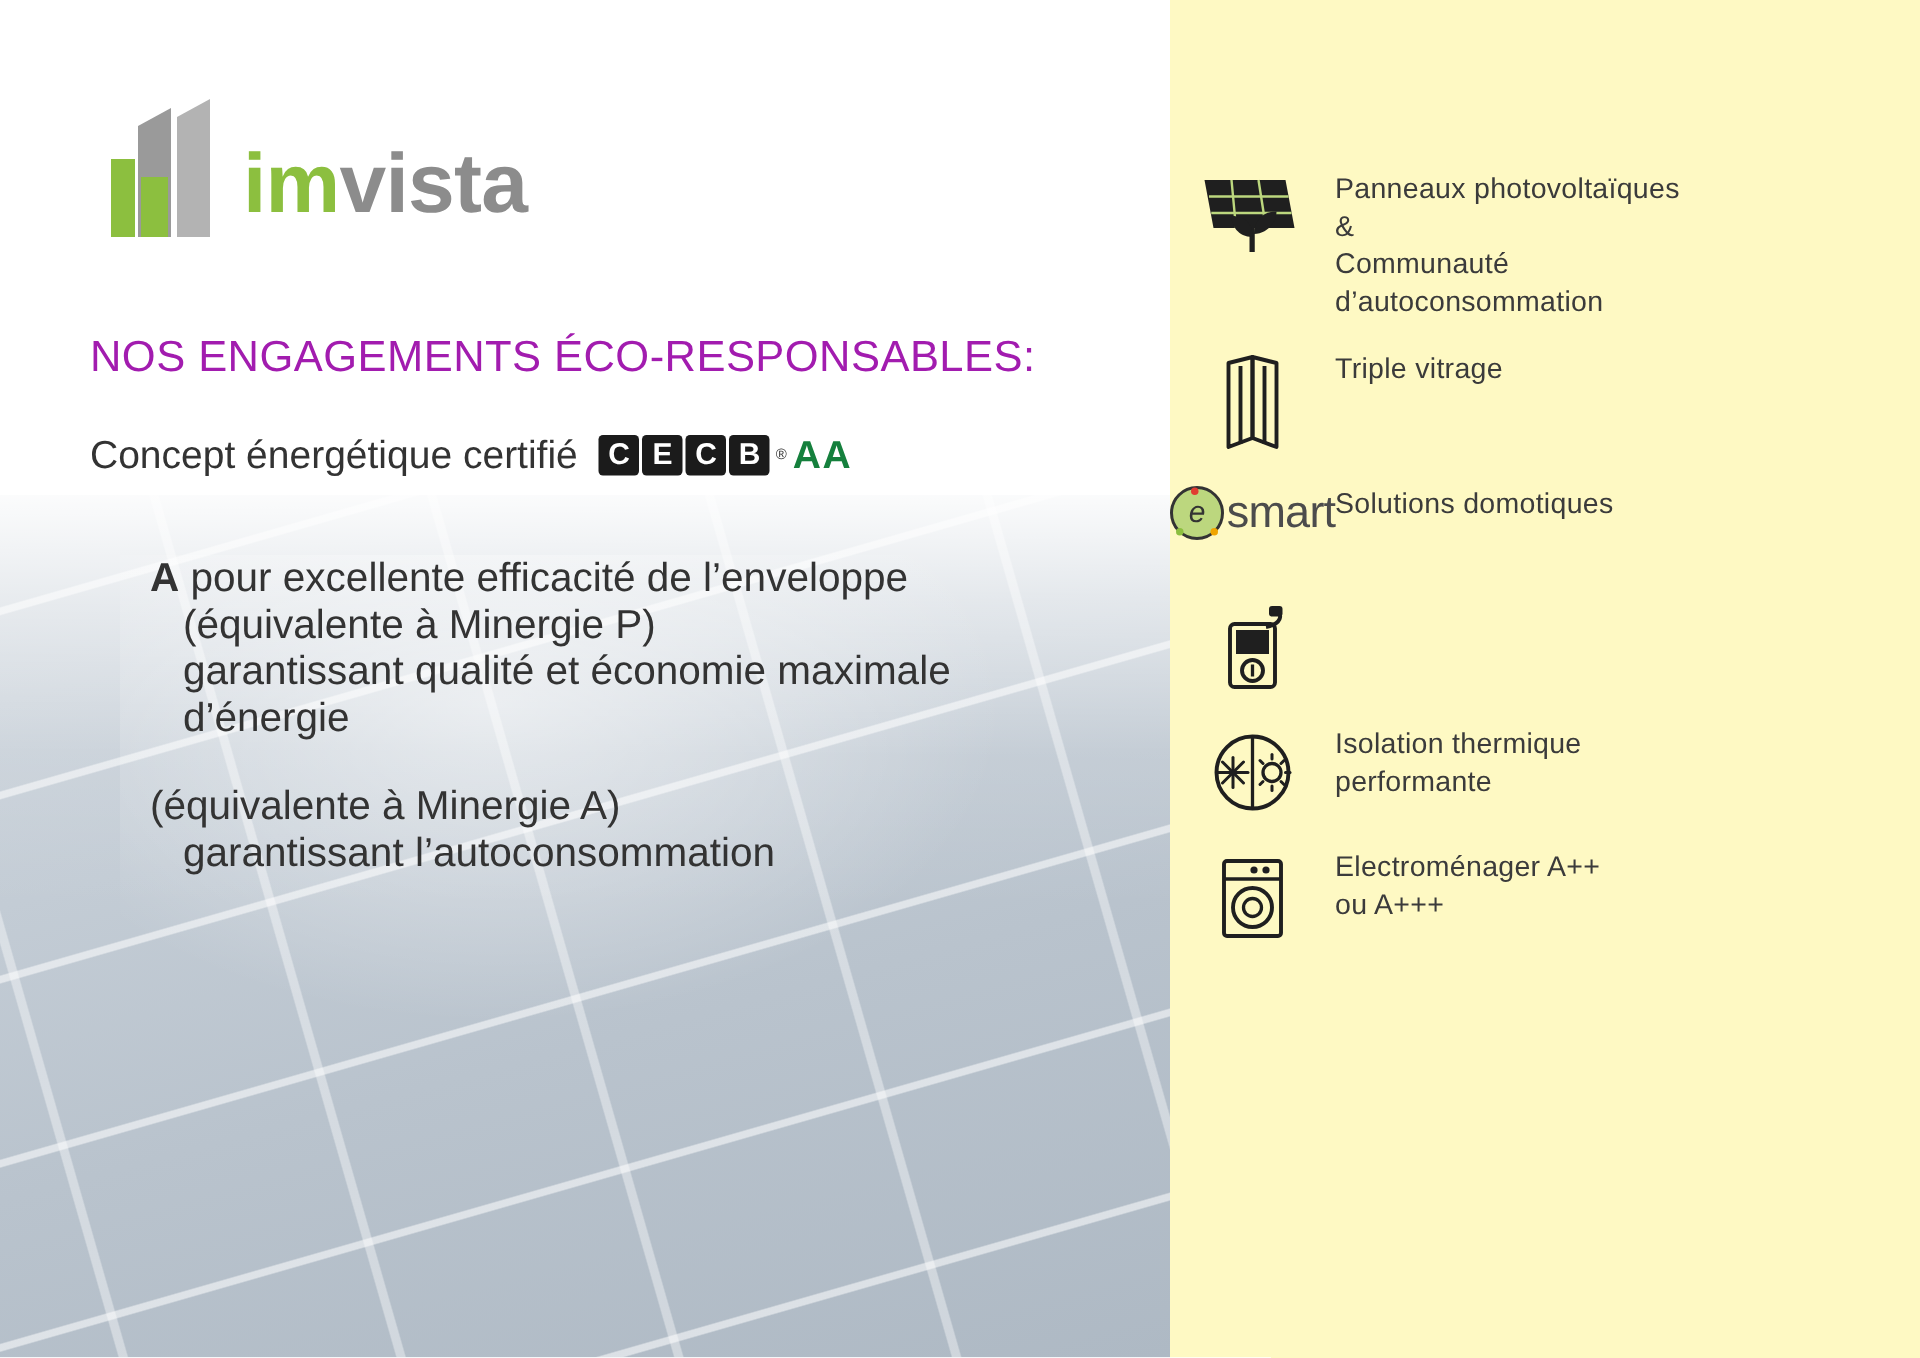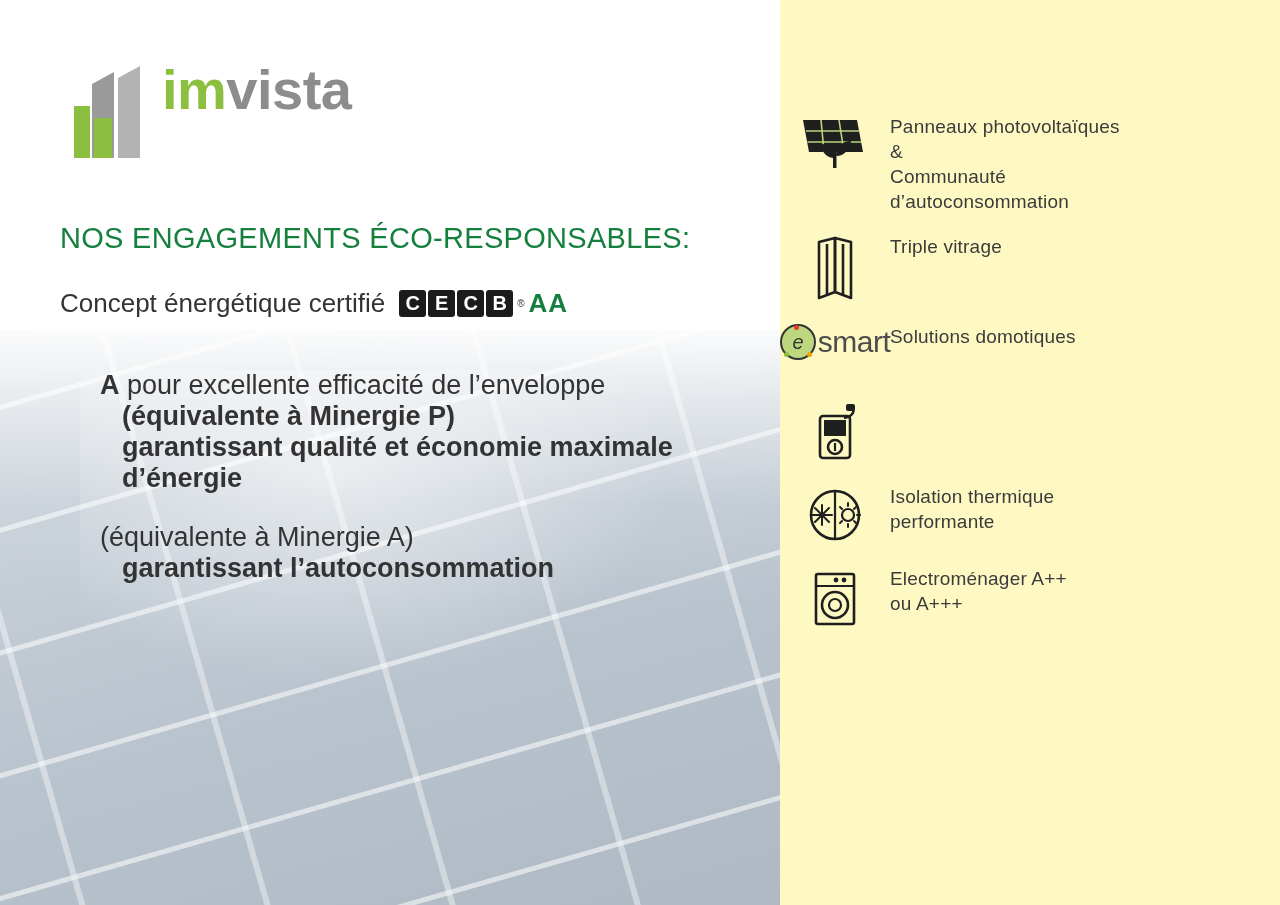--- a/index.html
+++ b/index.html
@@ -82,41 +82,41 @@
     pointer-events: none;
   }
 
   
   .logo {
     position: absolute;
     left: 74px;
     top: 62px;
     height: 96px;
     display: flex;
-    align-items: flex-start;
+    align-items: flex-end;
   }
   .logo-mark { width: 78px; height: 96px; position: relative; }
   .logo-text {
     font-size: 56px;
     line-height: 56px;
     font-weight: bold;
     letter-spacing: -0.5px;
     margin-left: 10px;
     margin-bottom: 8px;
   }
   .logo-text .im { color: #8cbf3f; }
   .logo-text .vista { color: #8c8c8c; }
 
   
   .heading {
     position: absolute;
     left: 60px;
     top: 222px;
     font-size: 29px;
-    color: #15803d;
+    color: #a21caf;
     letter-spacing: 0.3px;
     white-space: nowrap;
   }
   .subheading {
     position: absolute;
     left: 60px;
     top: 288px;
     font-size: 26px;
     color: #333333;
     display: flex;
@@ -162,21 +162,21 @@
     font-size: 27px;
     color: #333333;
     line-height: 31px;
   }
   .rating-block .grade {
     font-weight: bold;
   }
   .rating-block .line { white-space: nowrap; }
   #rating-0 { top: 370px; }
   #rating-1 { top: 522px; }
-  .rating-block .line:not(:first-child) { padding-left: 22px; font-weight: bold; }
+  .rating-block .line:not(:first-child) { padding-left: 22px; }
 
   
   .right-panel {
     position: absolute;
     left: 780px;
     top: 0;
     width: 571px;
     height: 905px;
     background: #fef9c3;
   }

